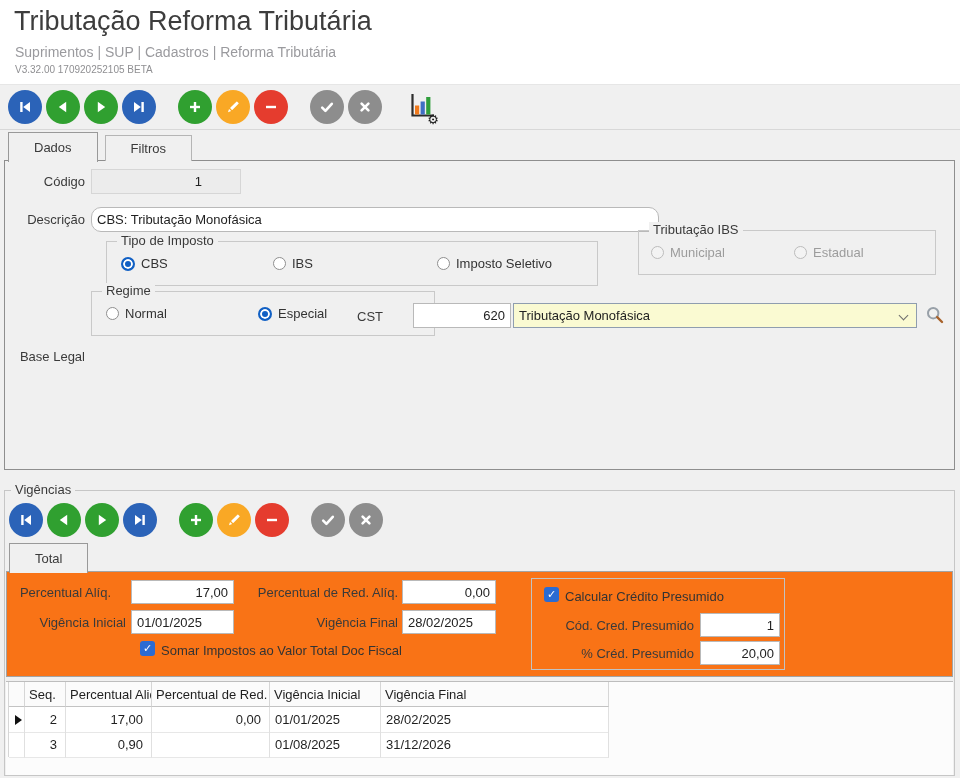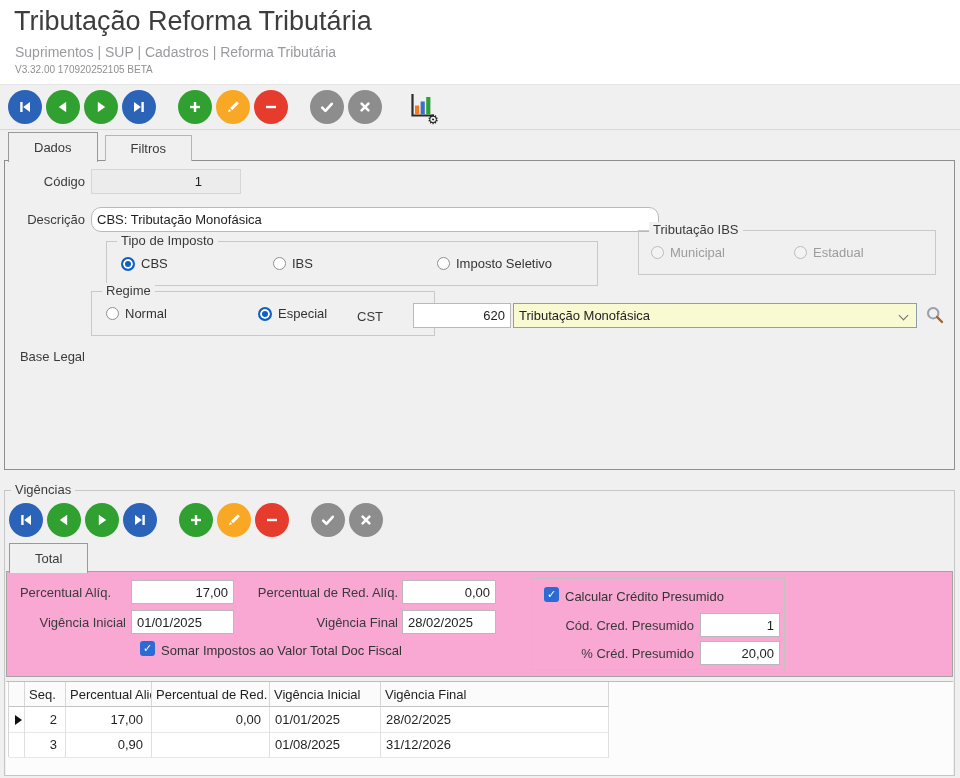--- a/index.html
+++ b/index.html
@@ -74,21 +74,21 @@
     line-height:19px; color:#222;
   }
   .scroll-arrow { position:absolute; right:6px; font-size:10px; color:#b4b8be; cursor:pointer; }
   .scroll-arrow.up { top:5px; } .scroll-arrow.up::after { content:"▲"; }
   .scroll-arrow.down { bottom:5px; } .scroll-arrow.down::after { content:"▼"; }
 
   
   #fieldset-vig { position:absolute; left:4px; top:490px; width:951px; height:286px; border:1px solid #c6c6c6; background:#f0f0f0; }
   #toolbar-vig { position:absolute; left:4px; top:12px; }
   #tabrow-vig { left:4px; top:52px; height:29px; }
-  #panel-vig { position:absolute; left:1px; top:80px; width:947px; height:106px; background:#f9a8d4; border:1px solid #a3a3a3; }
+  #panel-vig { position:absolute; left:1px; top:80px; width:947px; height:106px; background:#f97316; border:1px solid #a3a3a3; }
 
   .checkbox { position:absolute; width:15px; height:15px; background:#2b6bd3; border-radius:3px; cursor:pointer;
     display:flex; align-items:center; justify-content:center; color:#fff; font-size:11px; }
   .checkbox::after { content:"✓"; }
   .cblabel { position:absolute; color:#333; white-space:nowrap; }
 
   #credit-box { position:absolute; left:524px; top:6px; width:254px; height:92px; border:1px solid #c2c2c2; }
 
   
   #table-canvas { position:absolute; left:1px; top:190px; width:947px; height:94px; background:#fcfcfc; border-top:1px solid #bdbdbd; }

